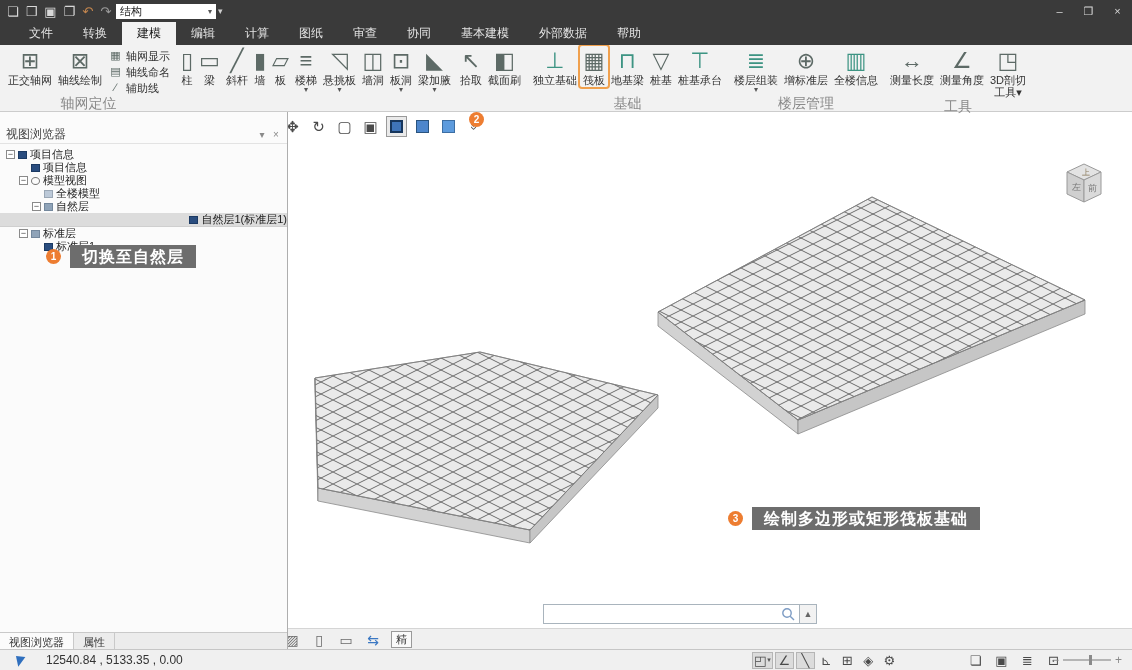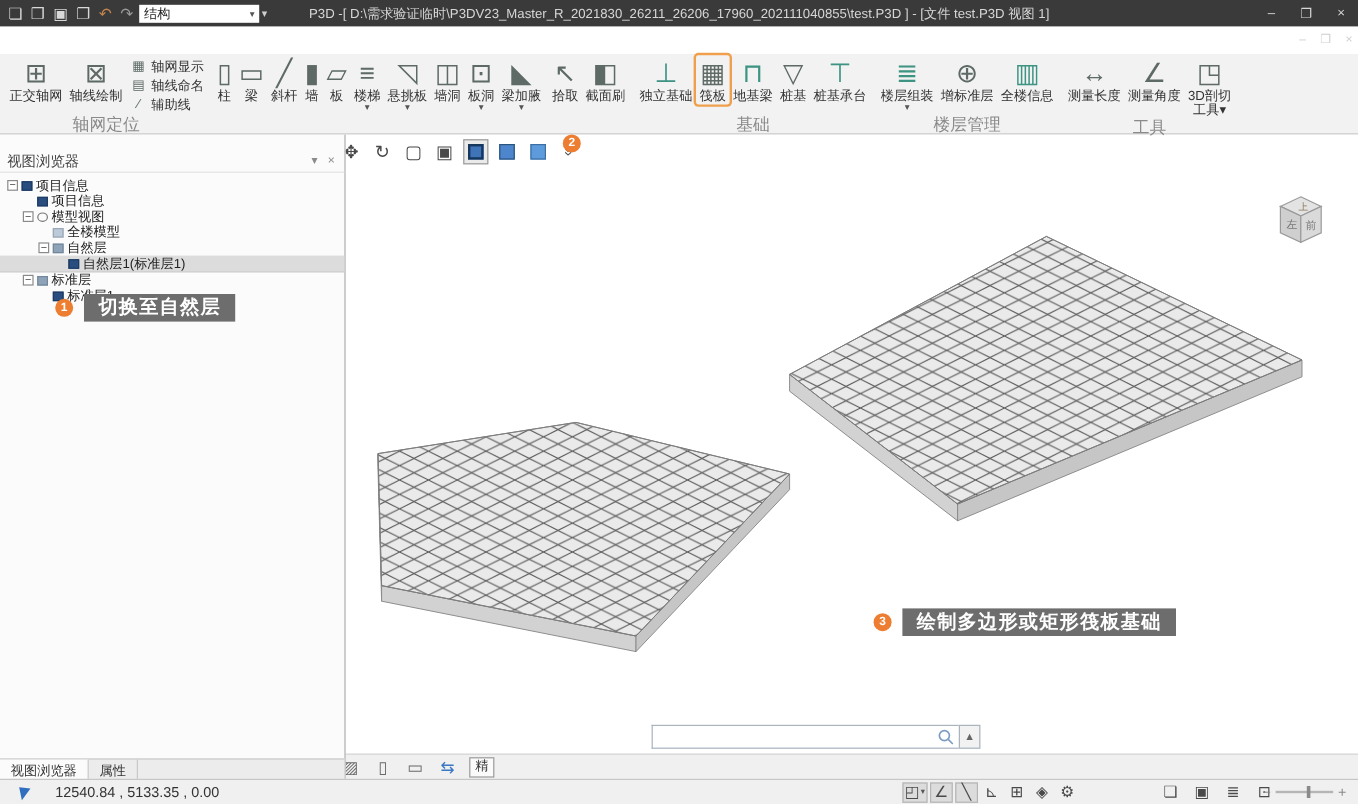--- a/index.html
+++ b/index.html
@@ -108,28 +108,40 @@
         <span class="qicon">▣</span>
         <span class="qicon">❐</span>
         <span class="qicon" style="color: rgb(194, 133, 78);">↶</span>
         <span class="qicon" style="color: rgb(154, 154, 154);">↷</span>
       </div>
     <div class="profile-box">
       <span>结构</span>
       <span class="profile-caret">▾</span>
     </div>
     <span class="qa-more">▾</span>
-    <div class="title-text">P3D -[ D:\需求验证临时\P3DV23_Master_R_2021830_26211_26206_17960_202111040855\test.P3D ] - [文件 test.P3D 视图 1]</div>
     <div class="win-controls">
         <span class="win-btn">–</span>
         <span class="win-btn">❐</span>
         <span class="win-btn">×</span>
       </div>
   </div>
 
+  <div class="menubar">
+      <span class="mtab">文件</span>
+      <span class="mtab">转换</span>
+      <span class="mtab active">建模</span>
+      <span class="mtab">编辑</span>
+      <span class="mtab">计算</span>
+      <span class="mtab">图纸</span>
+      <span class="mtab">审查</span>
+      <span class="mtab">协同</span>
+      <span class="mtab">基本建模</span>
+      <span class="mtab">外部数据</span>
+      <span class="mtab">帮助</span>
+    </div>
   <div class="mdi-controls" style="top:22px;">
       <span>–</span>
       <span>❐</span>
       <span>×</span>
     </div>
 
   <div class="ribbon">
       <div class="rb-group">
         <div class="rb-items">
           <div class="rb-big">
@@ -303,21 +315,21 @@
         <div class="tree-row" style="padding-left: 32px;">
           <span class="tw blank"></span>
           <span class="tn-icon pale"></span>
           <span>全楼模型</span>
         </div>
         <div class="tree-row" style="padding-left: 32px;">
           <span class="tw">−</span>
           <span class="tn-icon layer"></span>
           <span>自然层</span>
         </div>
-        <div class="tree-row selected" style="padding-left: 45px;">
+        <div class="tree-row selected" style="padding-left: 45px; justify-content: flex-end;">
           <span class="tw blank"></span>
           <span class="tn-icon"></span>
           <span>自然层1(标准层1)</span>
         </div>
         <div class="tree-row" style="padding-left: 19px;">
           <span class="tw">−</span>
           <span class="tn-icon layer"></span>
           <span>标准层</span>
         </div>
         <div class="tree-row" style="padding-left: 32px;">

